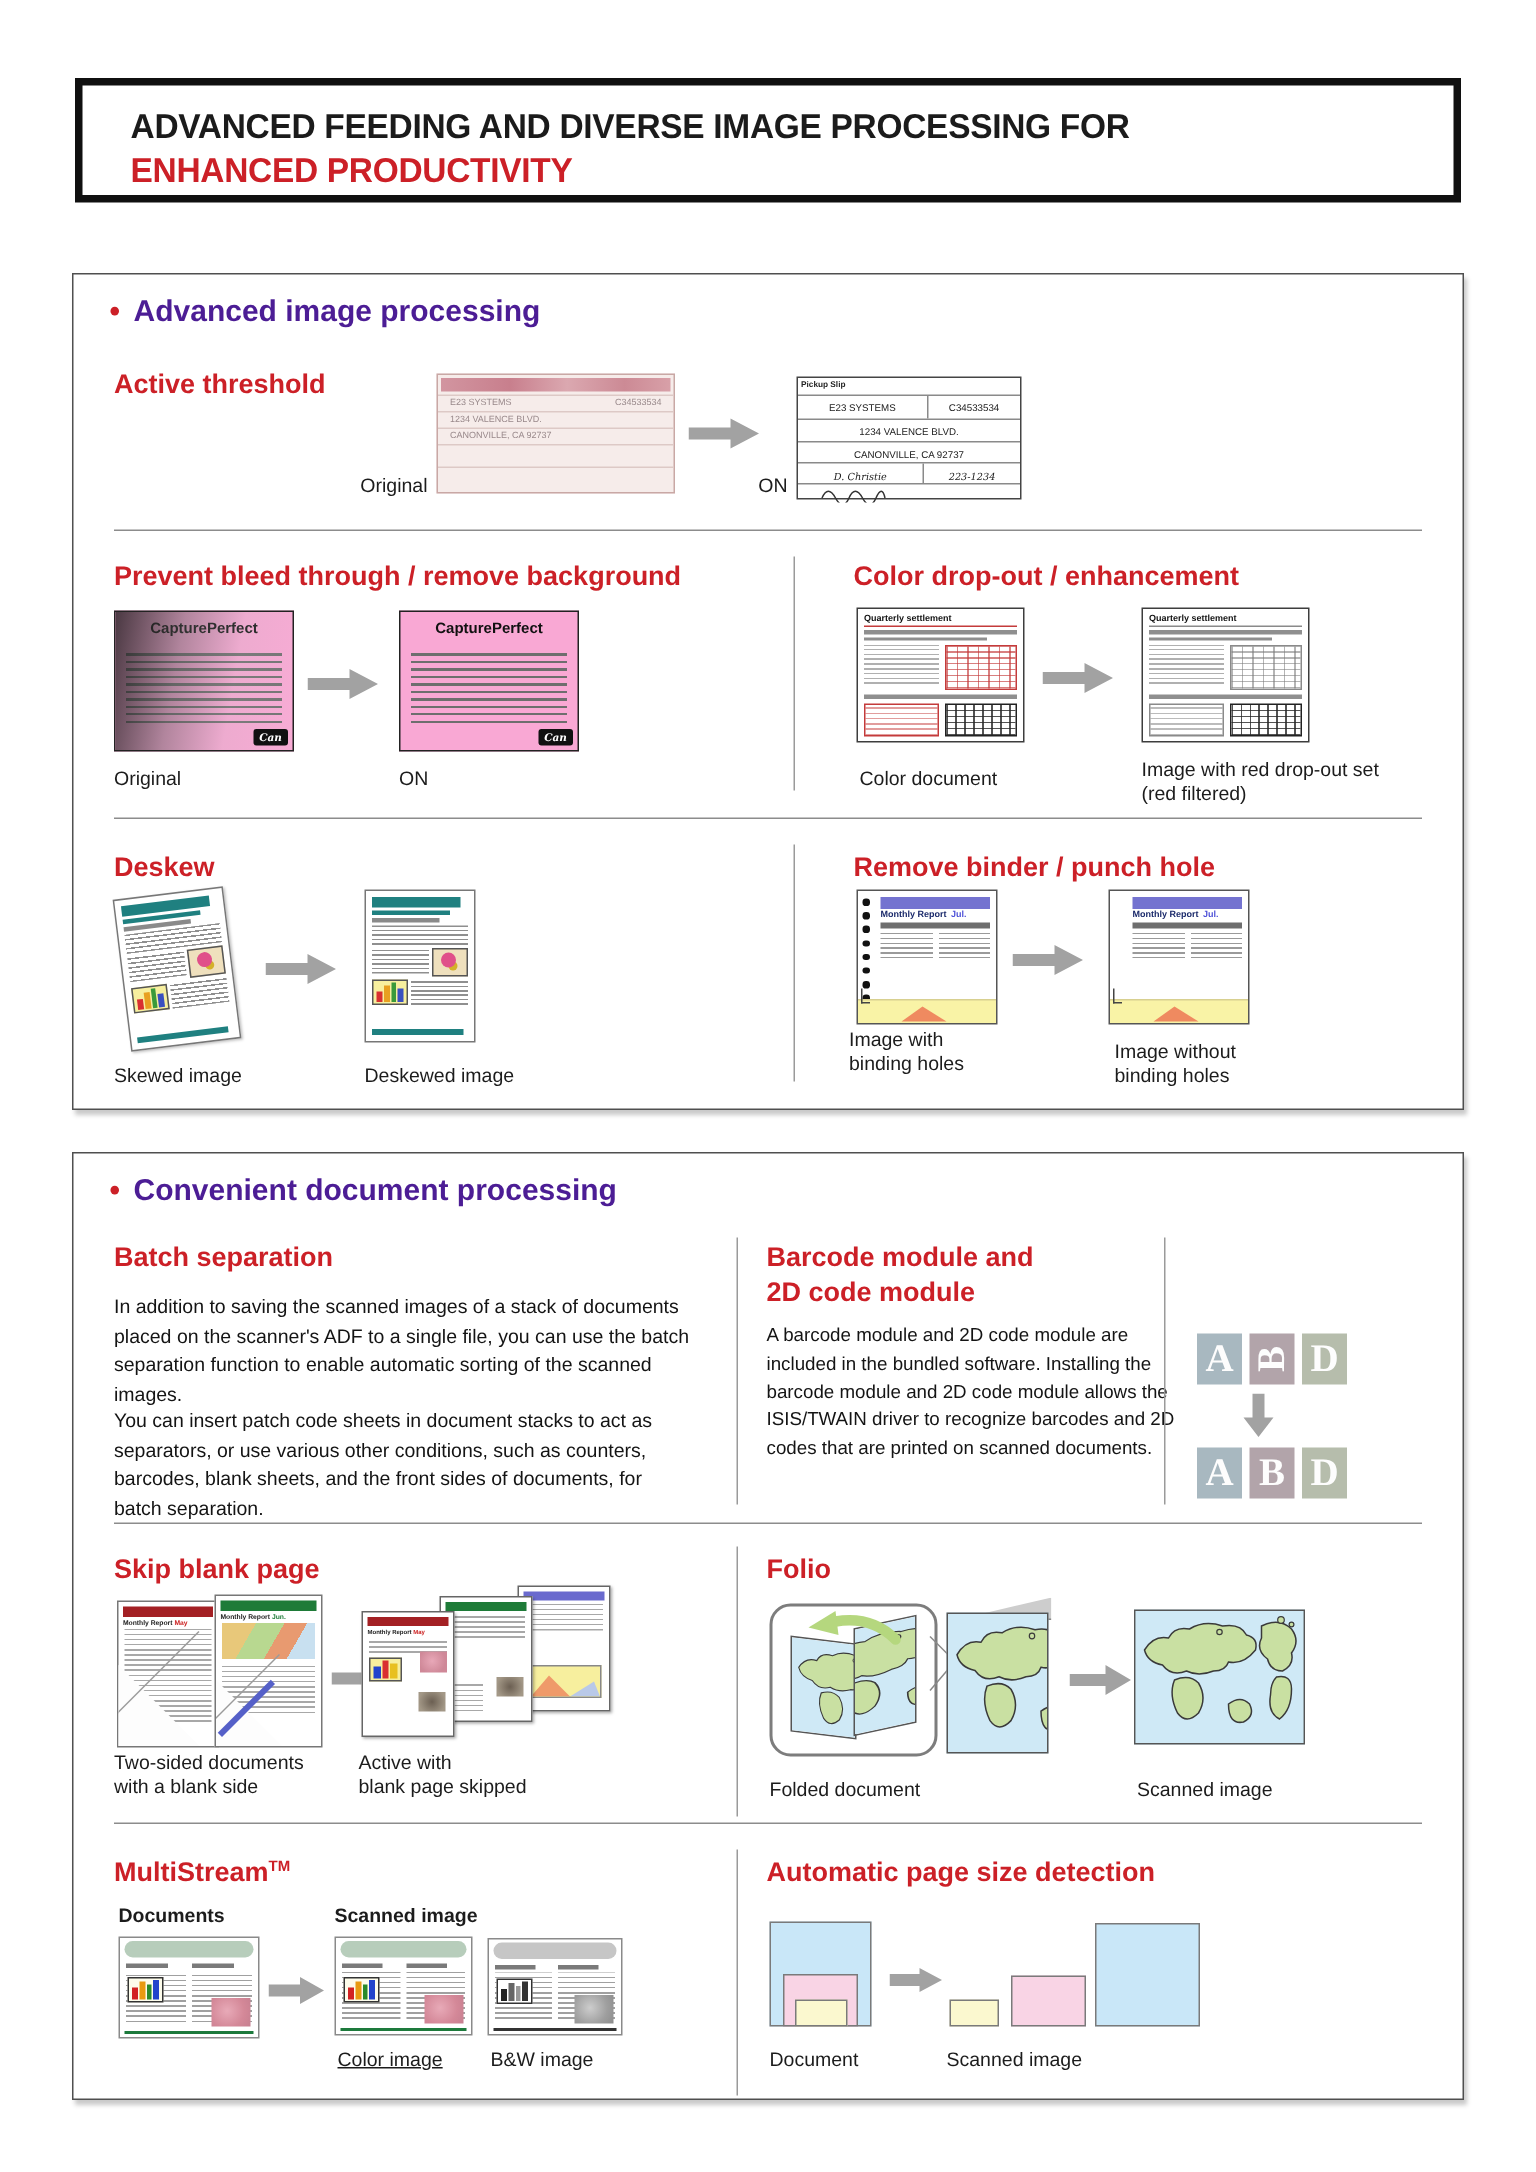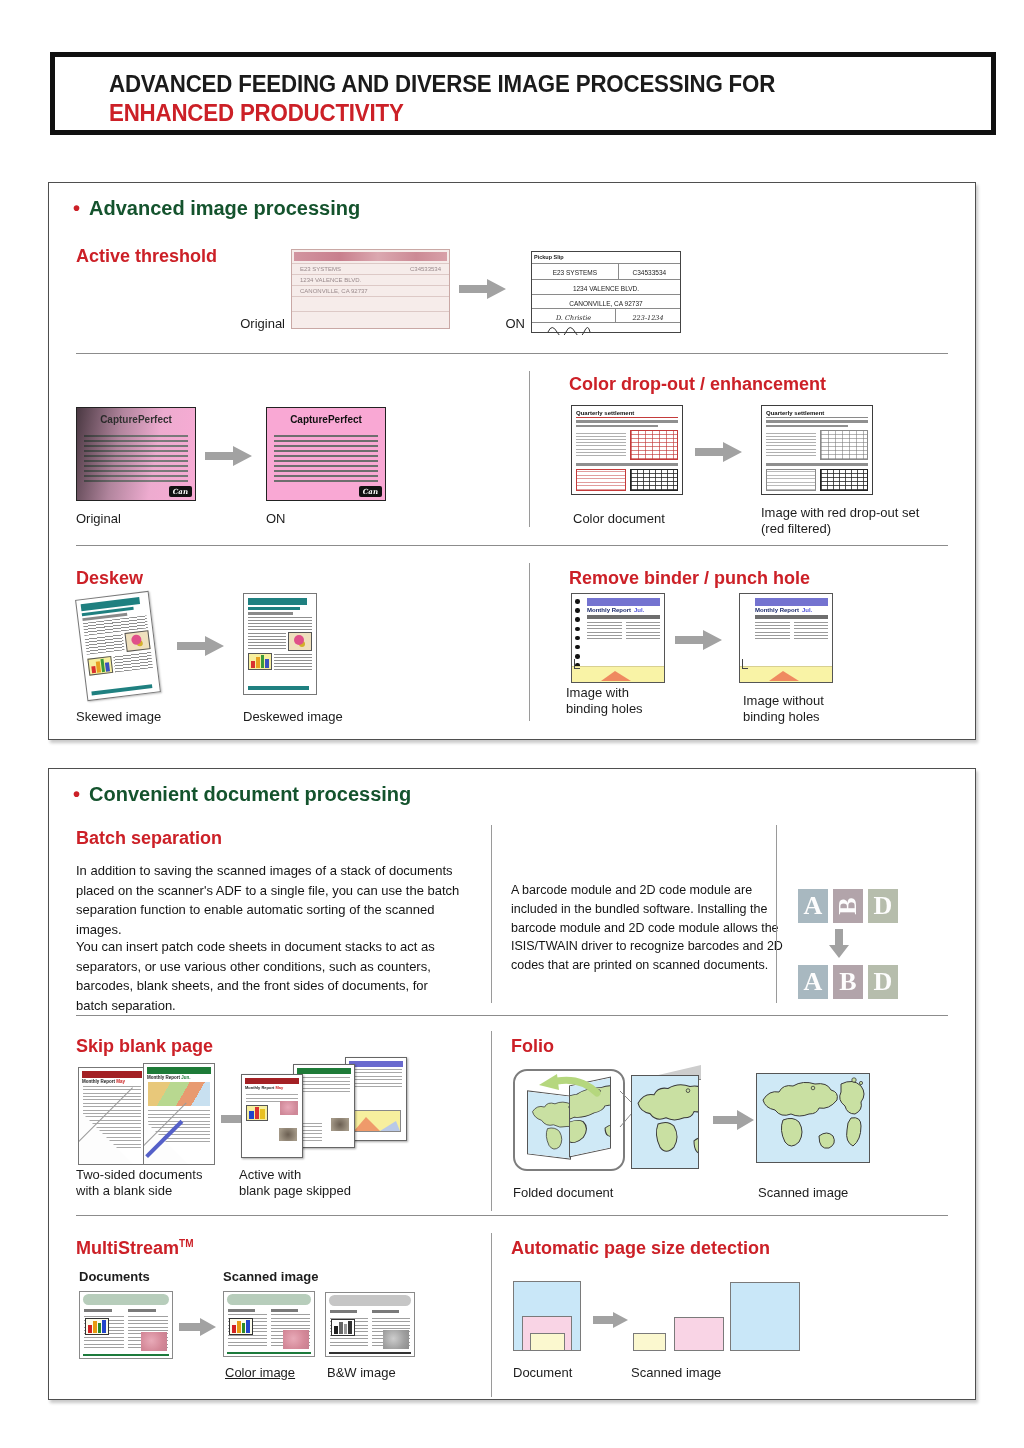--- a/index.html
+++ b/index.html
@@ -2,31 +2,31 @@
 <html><head>
 <meta charset="utf-8">
 <style>
   html,body{margin:0;padding:0;background:#fff;}
   #page{position:relative;width:1024px;height:1448px;background:#fff;overflow:hidden;
         font-family:"Liberation Sans",sans-serif;color:#1c1c1c;}
   .abs{position:absolute;}
 
   
   #header-box{position:absolute;left:50px;top:52px;width:882px;height:60px;border:5px solid #101010;
-              padding:13px 0 0 54px;}
+              padding:13px 0 0 32px;}
   .h1line{font-size:23px;font-weight:800;letter-spacing:-0.2px;line-height:1.25;color:#1b1b1b;
           transform:scaleX(.97);transform-origin:left;white-space:nowrap;}
   .h1line.red{color:#cc2027;}
 
   
   .secbox{position:absolute;left:48px;width:926px;background:#fff;border:1px solid #4f4f4f;
           box-shadow:2px 3px 3px #c9c9c9;}
   #box1{top:182px;height:556px;}
   #box2{top:768px;height:630px;}
-  .sec-head{position:absolute;font-size:20px;font-weight:bold;color:#14532d;}
+  .sec-head{position:absolute;font-size:20px;font-weight:bold;color:#4c1d95;}
   .sec-head::before{content:"•";color:#cc2027;margin-right:9px;font-size:20px;}
   .red-h{position:absolute;color:#cc2027;font-weight:bold;font-size:18px;line-height:1.25;}
   .lbl{position:absolute;font-size:13px;color:#1c1c1c;line-height:1.25;}
   .hr{position:absolute;height:1px;background:#8c8c8c;}
   .vr{position:absolute;width:1px;background:#9a9a9a;}
   .arr polygon{fill:#a2a2a2;}
   .bodytxt{position:absolute;font-size:13px;line-height:1.5;color:#141414;}
 
   
   #at-before{background:#f6ecea;border:1px solid #c9a8a5;}
@@ -227,20 +227,21 @@
       </div>
       <div class="at2-row" style="height:12px;border-bottom:none;">
         <svg width="46" height="10" style="margin:2px 0 0 14px;">
             <path d="M2,7 q4,-9 9,0 t9,0 t9,0 t9,0 t6,0" stroke="#333" stroke-width="1" fill="none"></path>
           </svg>
       </div>
     </div>
 
     <div class="hr" style="left:27px;top:170px;width:872px;"></div>
 
+    <div class="red-h" style="left:27px;top:190px;">Prevent bleed through / remove background</div>
     <div class="cpdoc" style="left:27px;top:224px;">
       <div class="cp-title">CapturePerfect</div>
       <div class="cp-body"></div>
       <div class="cp-shade"></div>
       <div class="cp-logo">Can</div>
     </div>
     <svg class="arr abs" style="left:156px;top:262px;" width="48" height="22" viewBox="0 0 48 22">
         <polygon points="0,7 28,7 28,1 47,11 28,21 28,15 0,15"></polygon>
       </svg>
     <div class="cpdoc" style="left:217px;top:224px;">
@@ -401,20 +402,24 @@
 
   <div class="secbox" id="box2">
     <div class="sec-head" style="left:24px;top:14px;">Convenient document processing</div>
 
     <div class="red-h" style="left:27px;top:58px;">Batch separation</div>
     <div class="bodytxt" style="left:27px;top:92px;width:400px;">In addition to saving the scanned images of a stack of documents placed on the scanner's ADF to a single file, you can use the batch separation function to enable automatic sorting of the scanned images.</div>
     <div class="bodytxt" style="left:27px;top:168px;width:372px;">You can insert patch code sheets in document stacks to act as separators, or use various other conditions, such as counters, barcodes, blank sheets, and the front sides of documents, for batch separation.</div>
 
     <div class="vr" style="left:442px;top:56px;height:178px;"></div>
 
+    <div class="red-h" style="left:462px;top:58px;">
+      <div>Barcode module and</div>
+      <div>2D code module</div>
+    </div>
     <div class="bodytxt" style="left:462px;top:112px;width:272px;font-size:12.5px;">A barcode module and 2D code module are included in the bundled software. Installing the barcode module and 2D code module allows the ISIS/TWAIN driver to recognize barcodes and 2D codes that are printed on scanned documents.</div>
 
     <div class="vr" style="left:727px;top:56px;height:178px;"></div>
 
     <div class="tilerow" style="left:749px;top:120px;">
       <div class="tile t-a">
           <span>A</span>
         </div>
       <div class="tile t-b">
           <span class="rot90">B</span>

